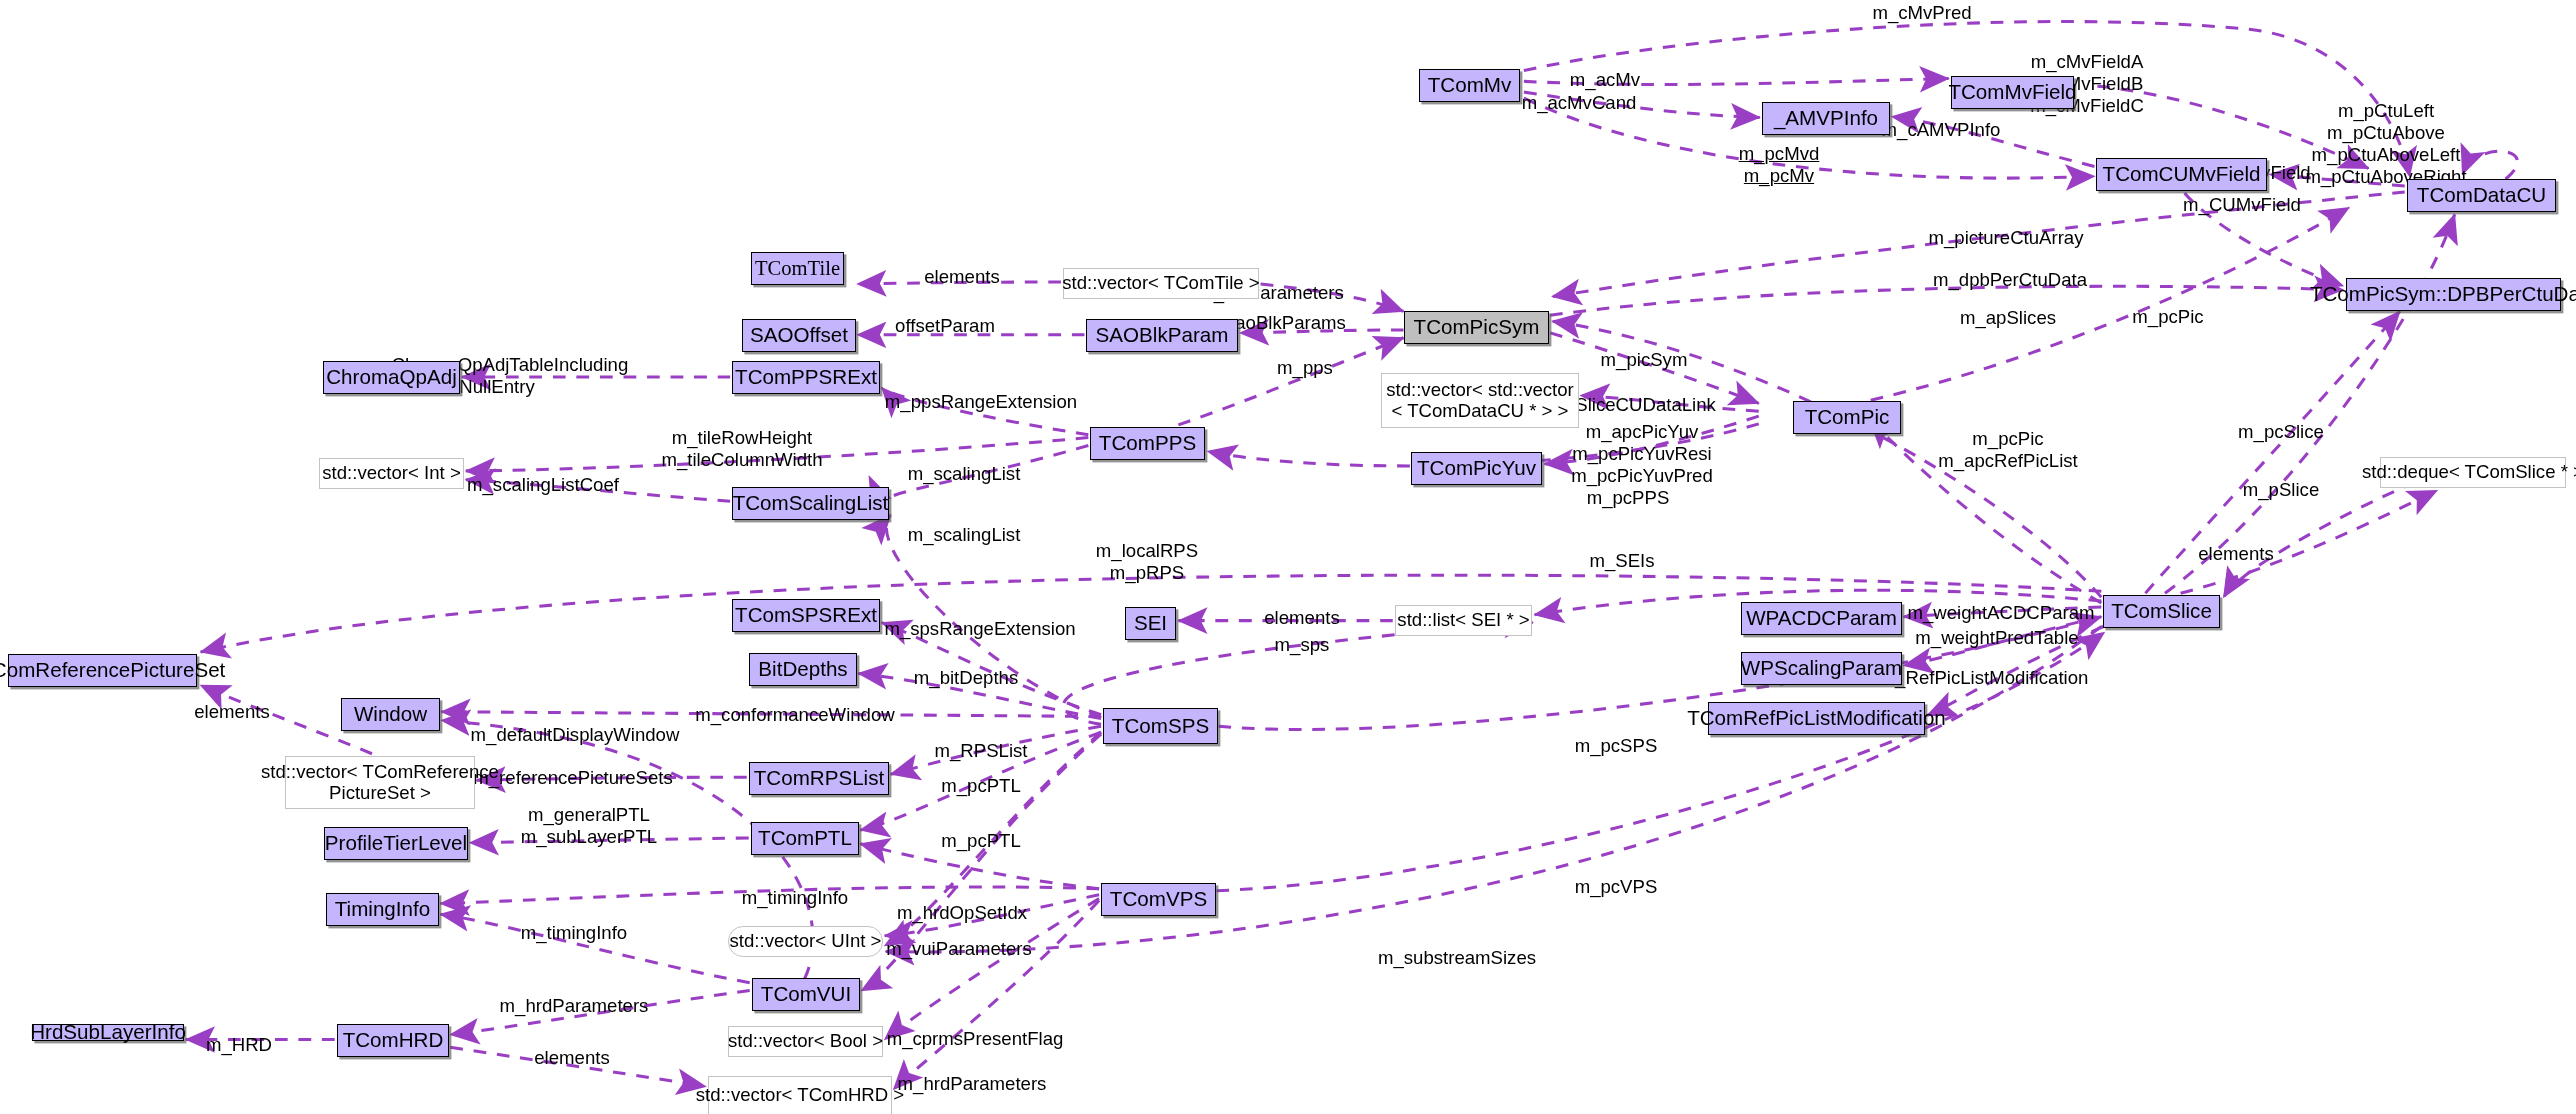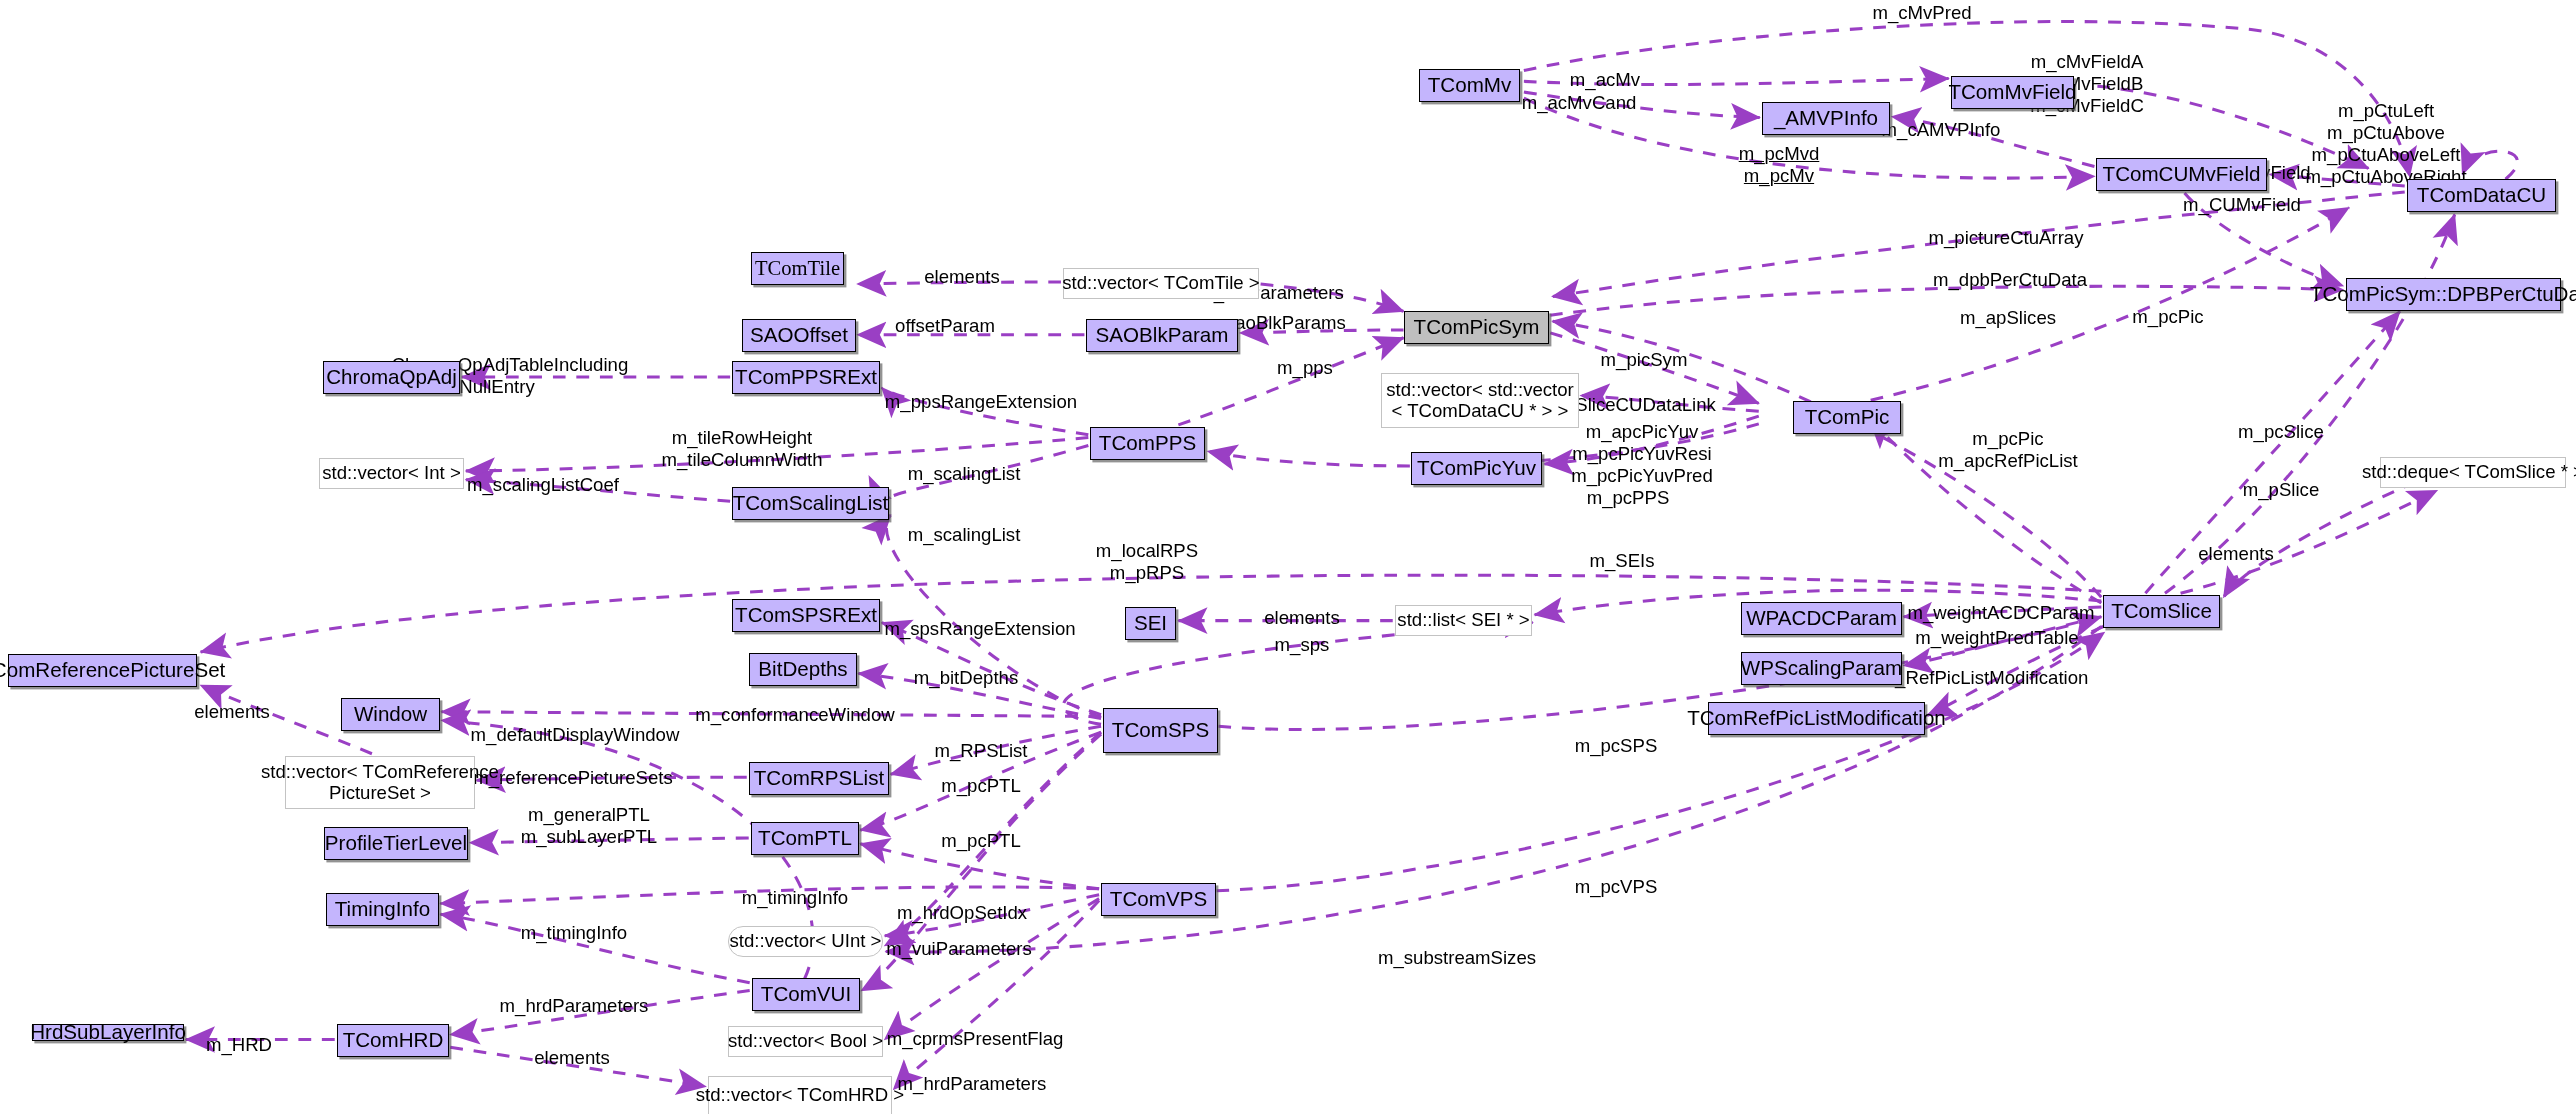--- a/index.html
+++ b/index.html
@@ -228,21 +228,21 @@
       <div class="node cls" style="left: 1125px; top: 607px; width: 51px; height: 33px;">SEI</div>
       <div class="node tmpl" style="left: 1395px; top: 605px; width: 137px; height: 31px; border-color: rgb(195, 195, 195);">std::list&lt; SEI * &gt;</div>
       <div class="node cls" style="left: 1741px; top: 602px; width: 161px; height: 33px;">WPACDCParam</div>
       <div class="node cls" style="left: 2103px; top: 595px; width: 117px; height: 33px;">TComSlice</div>
       <div class="node tmpl" style="left: 2380px; top: 457px; width: 186px; height: 31px; border-color: rgb(195, 195, 195);">std::deque&lt; TComSlice * &gt;</div>
       <div class="node cls" style="left: 749px; top: 653px; width: 108px; height: 33px;">BitDepths</div>
       <div class="node cls" style="left: 1741px; top: 652px; width: 161px; height: 33px;">WPScalingParam</div>
       <div class="node cls" style="left: 7.8px; top: 654px; width: 189px; height: 33px;">TComReferencePictureSet</div>
       <div class="node cls" style="left: 341px; top: 698px; width: 99px; height: 33px;">Window</div>
       <div class="node cls" style="left: 1708px; top: 702px; width: 217px; height: 33px;">TComRefPicListModification</div>
-      <div class="node cls" style="left: 1103px; top: 708px; width: 115px; height: 45px;">TComSPS</div>
+      <div class="node cls" style="left: 1103px; top: 708px; width: 115px; height: 36px;">TComSPS</div>
       <div class="node tmpl" style="left: 285px; top: 756px; width: 190px; height: 53px; border-color: rgb(195, 195, 195);">std::vector&lt; TComReference
 PictureSet &gt;</div>
       <div class="node cls" style="left: 749px; top: 762px; width: 140px; height: 33px;">TComRPSList</div>
       <div class="node cls" style="left: 324px; top: 827px; width: 144px; height: 33px;">ProfileTierLevel</div>
       <div class="node cls" style="left: 751px; top: 822px; width: 108px; height: 33px;">TComPTL</div>
       <div class="node cls" style="left: 1101px; top: 883px; width: 115px; height: 33px;">TComVPS</div>
       <div class="node cls" style="left: 326px; top: 893px; width: 113px; height: 33px;">TimingInfo</div>
       <div class="node tmpl" style="left: 728px; top: 926px; width: 155px; height: 31px; border-color: rgb(195, 195, 195); border-radius: 15px;">std::vector&lt; UInt &gt;</div>
       <div class="node cls" style="left: 752px; top: 978px; width: 108px; height: 33px;">TComVUI</div>
       <div class="node cls" style="left: 32px; top: 1024px; width: 152px; height: 17px;">HrdSubLayerInfo</div>

